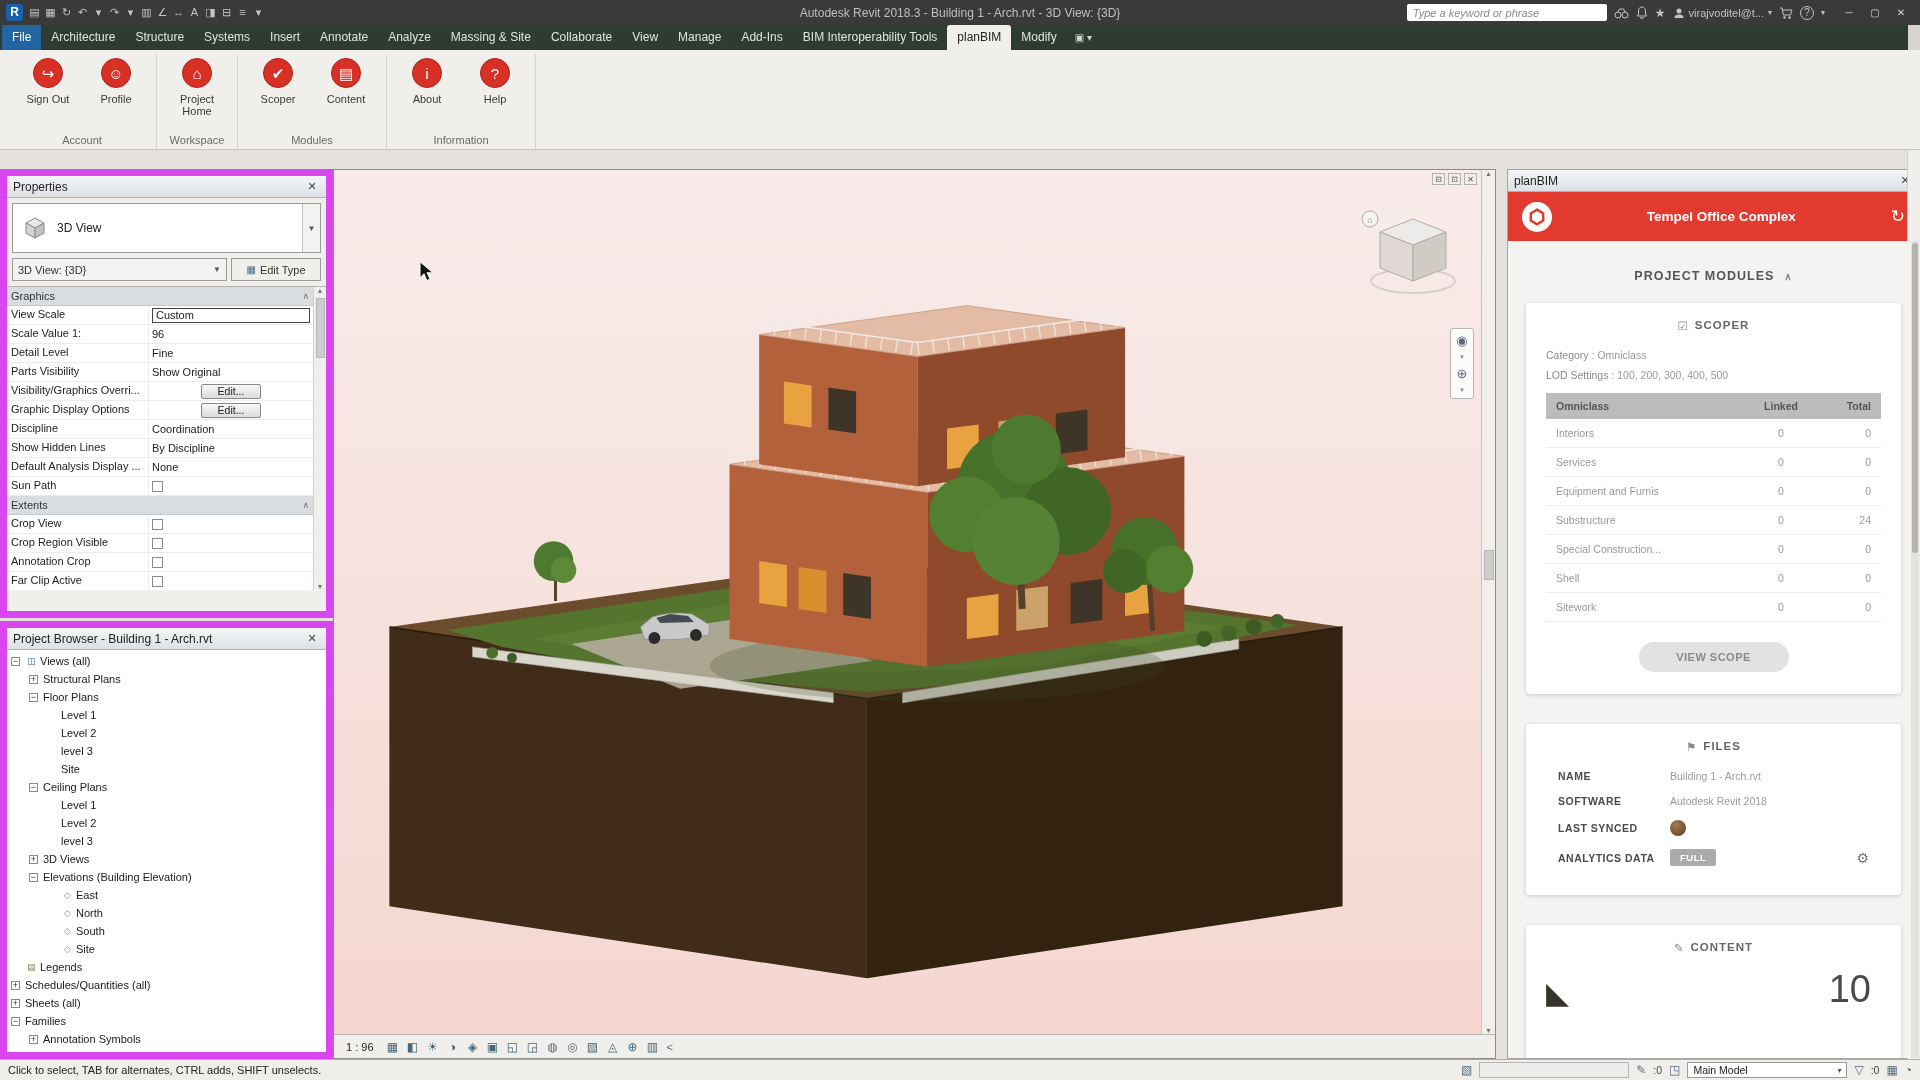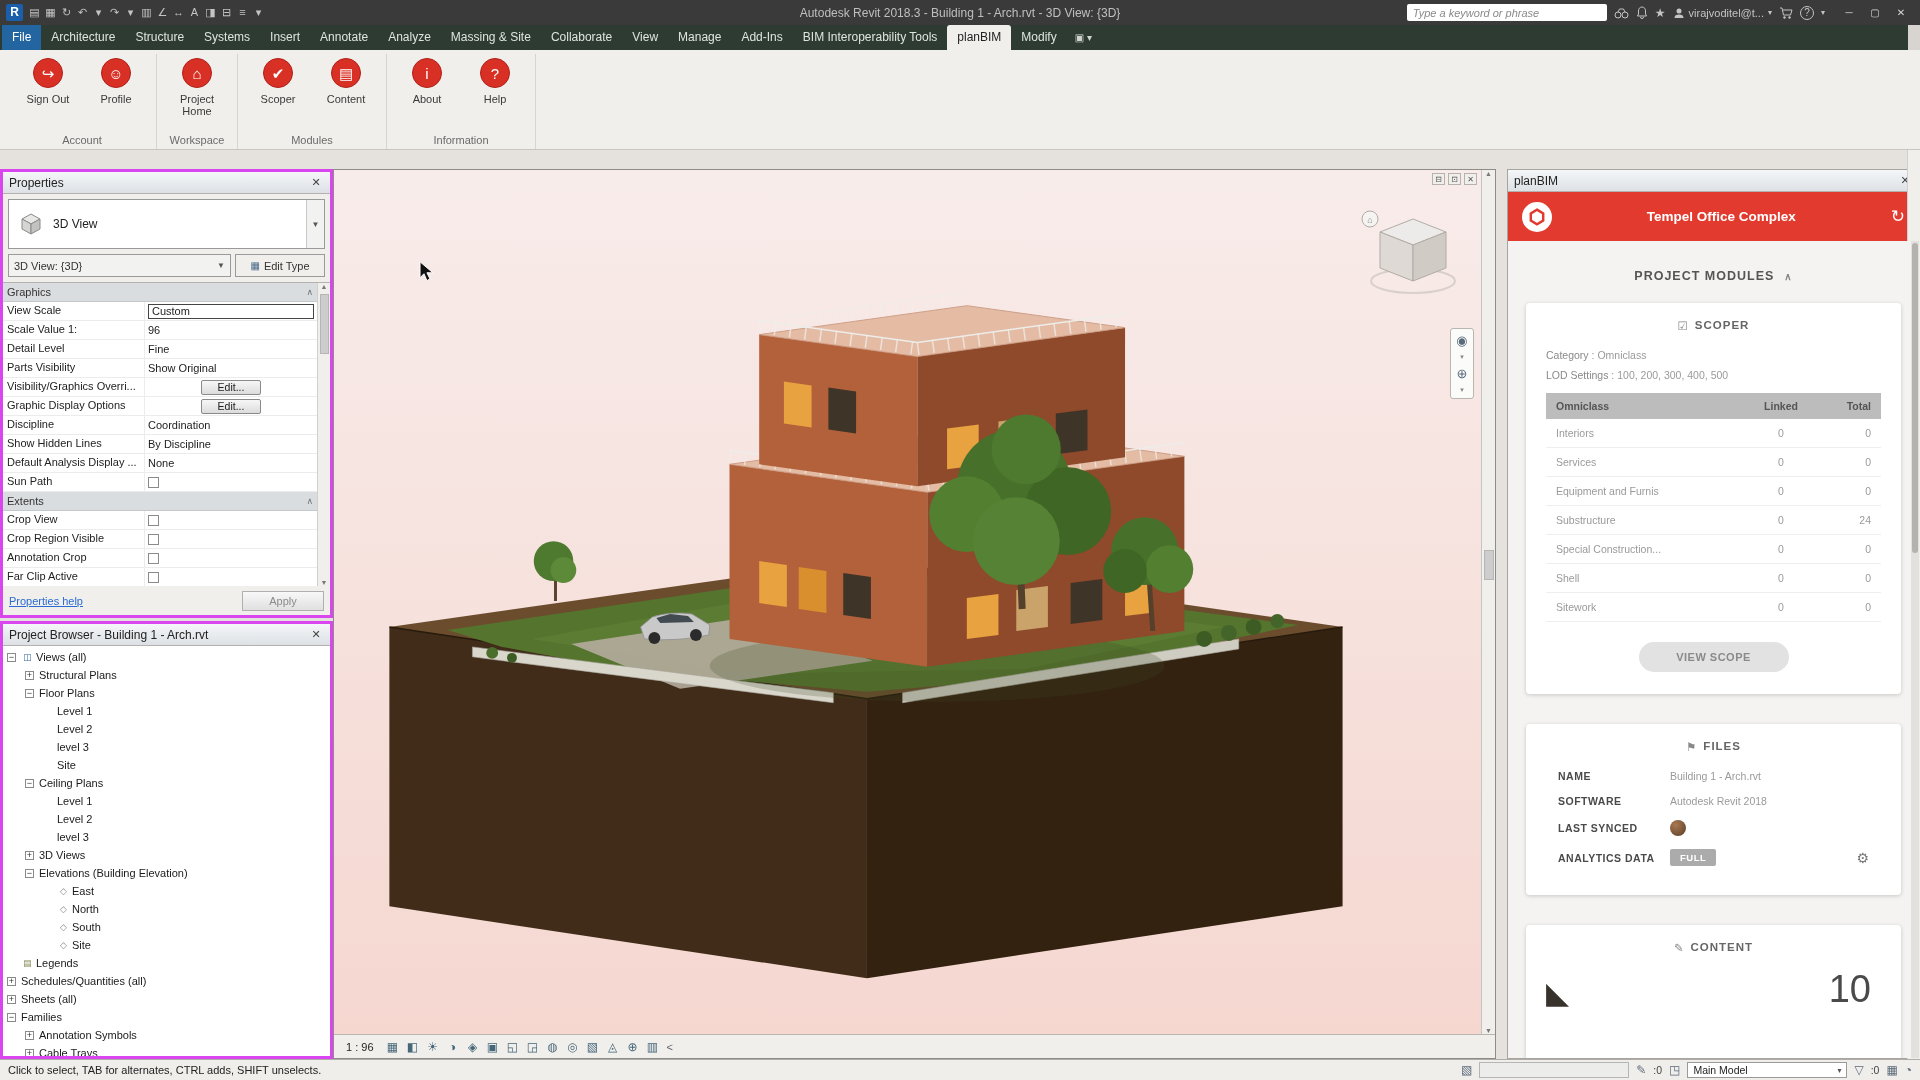--- a/index.html
+++ b/index.html
@@ -32,21 +32,21 @@
 .ribbon{position:absolute;top:50px;left:0;right:0;height:100px;background:#f0efec;border-bottom:1px solid #c9c5c0;display:flex;padding:4px 0 0 8px}
 .rgroup{display:flex;flex-direction:column;border-right:1px solid #d8d4cf;padding:0 8px}
 .rbuttons{flex:1;display:flex;gap:8px;padding:4px 2px 0}
 .rbtn{width:60px;display:flex;flex-direction:column;align-items:center;gap:5px;font-size:11px;color:#3a3a3a;text-align:center;cursor:default}
 .ricon{width:30px;height:30px;border-radius:50%;background:#d93025;border:1px solid #b02018;color:#fff;font-size:15px;line-height:29px;text-align:center}
 .rgrouplabel{height:18px;text-align:center;font-size:11px;color:#6a6a6a;line-height:18px}
 
 
 .workrow{position:absolute;top:150px;bottom:21px;left:0;right:0;background:#e5e2de;padding-top:19px;display:flex}
 .leftcol{width:333px;display:flex;flex-direction:column;gap:3px}
-.panel{background:#f0efec;border:3px solid #d946ef;display:flex;flex-direction:column;min-height:0}
+.panel{background:#f0efec;border:7px solid #d946ef;display:flex;flex-direction:column;min-height:0}
 .props{height:449px}
 .browser{flex:1}
 .ptitle{height:22px;flex:none;background:linear-gradient(#f4f6f8,#dde1e5);border-bottom:1px solid #b5b2ae;display:flex;align-items:center;padding:0 6px;font-size:12px;color:#222}
 .pclose{margin-left:auto;width:16px;text-align:center;color:#444;font-size:11px;cursor:default}
 
 .typesel{margin:5px 5px 0;background:#fff;border:1px solid #9a9a9a;height:50px;display:flex;align-items:center;flex:none}
 .tsicon{width:44px;display:flex;justify-content:center}
 .tslabel{font-size:12px;color:#222}
 .tscaret{margin-left:auto;align-self:stretch;width:18px;border-left:1px solid #c8c8c8;background:#f2f2f0;display:flex;align-items:center;justify-content:center;color:#555;font-size:8px}
 .selrow{margin:5px 5px 0;display:flex;gap:4px;height:23px;flex:none}
@@ -430,24 +430,20 @@
               </div>
             </div>
           </div>
         <div class="gscroll">
           <span>▲</span>
           <span class="thumb" style="height:60px;margin-top:4px"></span>
           <span class="sp"></span>
           <span>▼</span>
         </div>
       </div>
-      <div class="phelp">
-        <span class="helplink">Properties help</span>
-        <span class="applybtn">Apply</span>
-      </div>
     </div>
 
     <div class="panel browser">
       <div class="ptitle">
         <span>Project Browser - Building 1 - Arch.rvt</span>
         <span class="pclose">✕</span>
       </div>
       <div class="tree">
 
           <div class="titem" data-level="0" data-exp="minus" data-icon="views">

